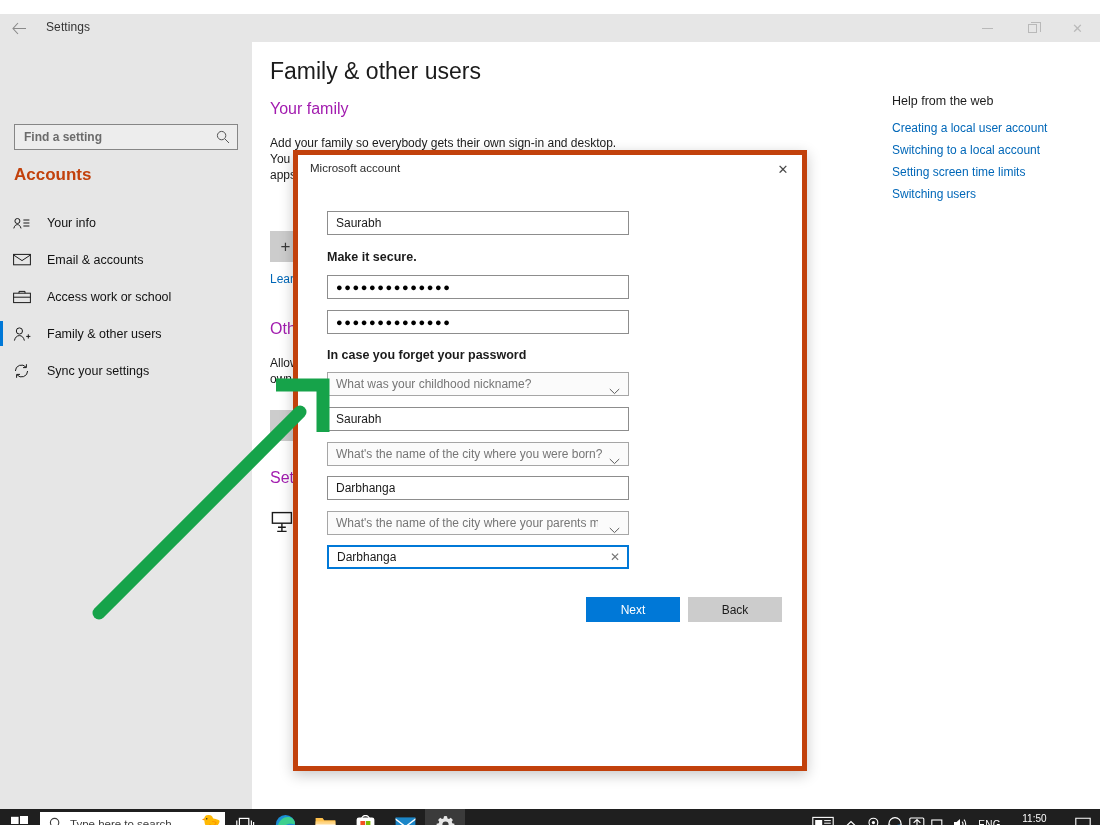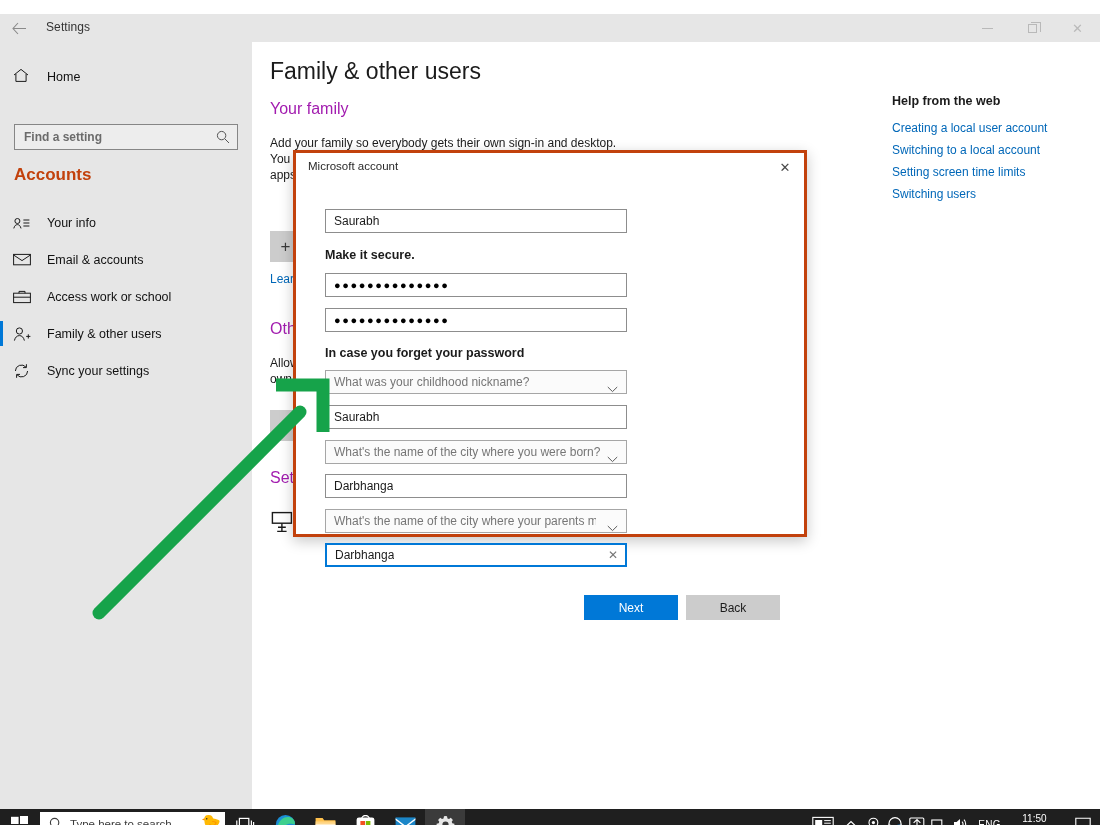--- a/index.html
+++ b/index.html
@@ -100,33 +100,33 @@
   .plus-btn {
     position: absolute; background: #cccccc;
     width: 31px; height: 31px; display: flex; align-items: center; justify-content: center;
     color: #3a3a3a; font-size: 17px; font-weight: 300;
   }
   .link-blue { color: #0067b8; font-size: 12px; }
   .kiosk-icon { position: absolute; left: 18px; }
 
   
   .help-col { position: absolute; left: 640px; top: 52px; width: 200px; }
-  .help-col .h { font-size: 12.5px; color: #1b1b1b; margin-bottom: 13px; font-weight: bold; }
+  .help-col .h { font-size: 12.5px; color: #1b1b1b; margin-bottom: 13px; }
   .help-col a {
     display: block; font-size: 12px; color: #0067b8;
     text-decoration: none; margin-bottom: 8px;
   }
   .help-actions { position: absolute; left: 640px; top: 188px; width: 200px; }
   .help-action { display: flex; align-items: center; margin-bottom: 11px; }
   .help-action .lbl { font-size: 12px; color: #0067b8; margin-left: 18px; }
 
   
   .dialog {
-    position: absolute; left: 293px; top: 136px; width: 514px; height: 387px;
-    background: #ffffff; border: 3px solid #c2410c;
+    position: absolute; left: 293px; top: 136px; width: 514px; height: 621px;
+    background: #ffffff; border: 5px solid #c2410c;
     box-shadow: 0 4px 13px rgba(0,0,0,.22);
   }
   .dialog-title {
     position: absolute; left: 12px; top: 7px;
     font-size: 11.5px; color: #2a2a2a;
   }
   .dialog-close {
     position: absolute; right: 0; top: 0; width: 38px; height: 28px;
     display: flex; align-items: center; justify-content: center;
     color: #4a4a4a; font-size: 13px;
@@ -222,28 +222,20 @@
             <div class="glyph-max"></div>
           </div>
         <div>
             <span class="glyph-close">✕</span>
           </div>
       </div>
     </div>
 
     <div class="sidebar">
 
-      <div class="nav-home">
-        <span class="ico">
-          <svg width="16" height="15" viewBox="0 0 16 15">
-            <path d="M1 7 L8 1.4 L15 7 M2.9 6 V13.4 H13.1 V6" fill="none" stroke="#1b1b1b" stroke-width="1"></path>
-          </svg>
-        </span>
-        <span class="lbl">Home</span>
-      </div>
 
       <div class="search-wrap">
         <input type="text" placeholder="Find a setting" style="">
         <span class="mag">
           <svg width="14" height="14" viewBox="0 0 14 14">
             <circle cx="5.6" cy="5.6" r="4.2" fill="none" stroke="#555" stroke-width="1"></circle>
             <path d="M8.8 8.8 L13 13" stroke="#555" stroke-width="1"></path>
           </svg>
         </span>
       </div>

